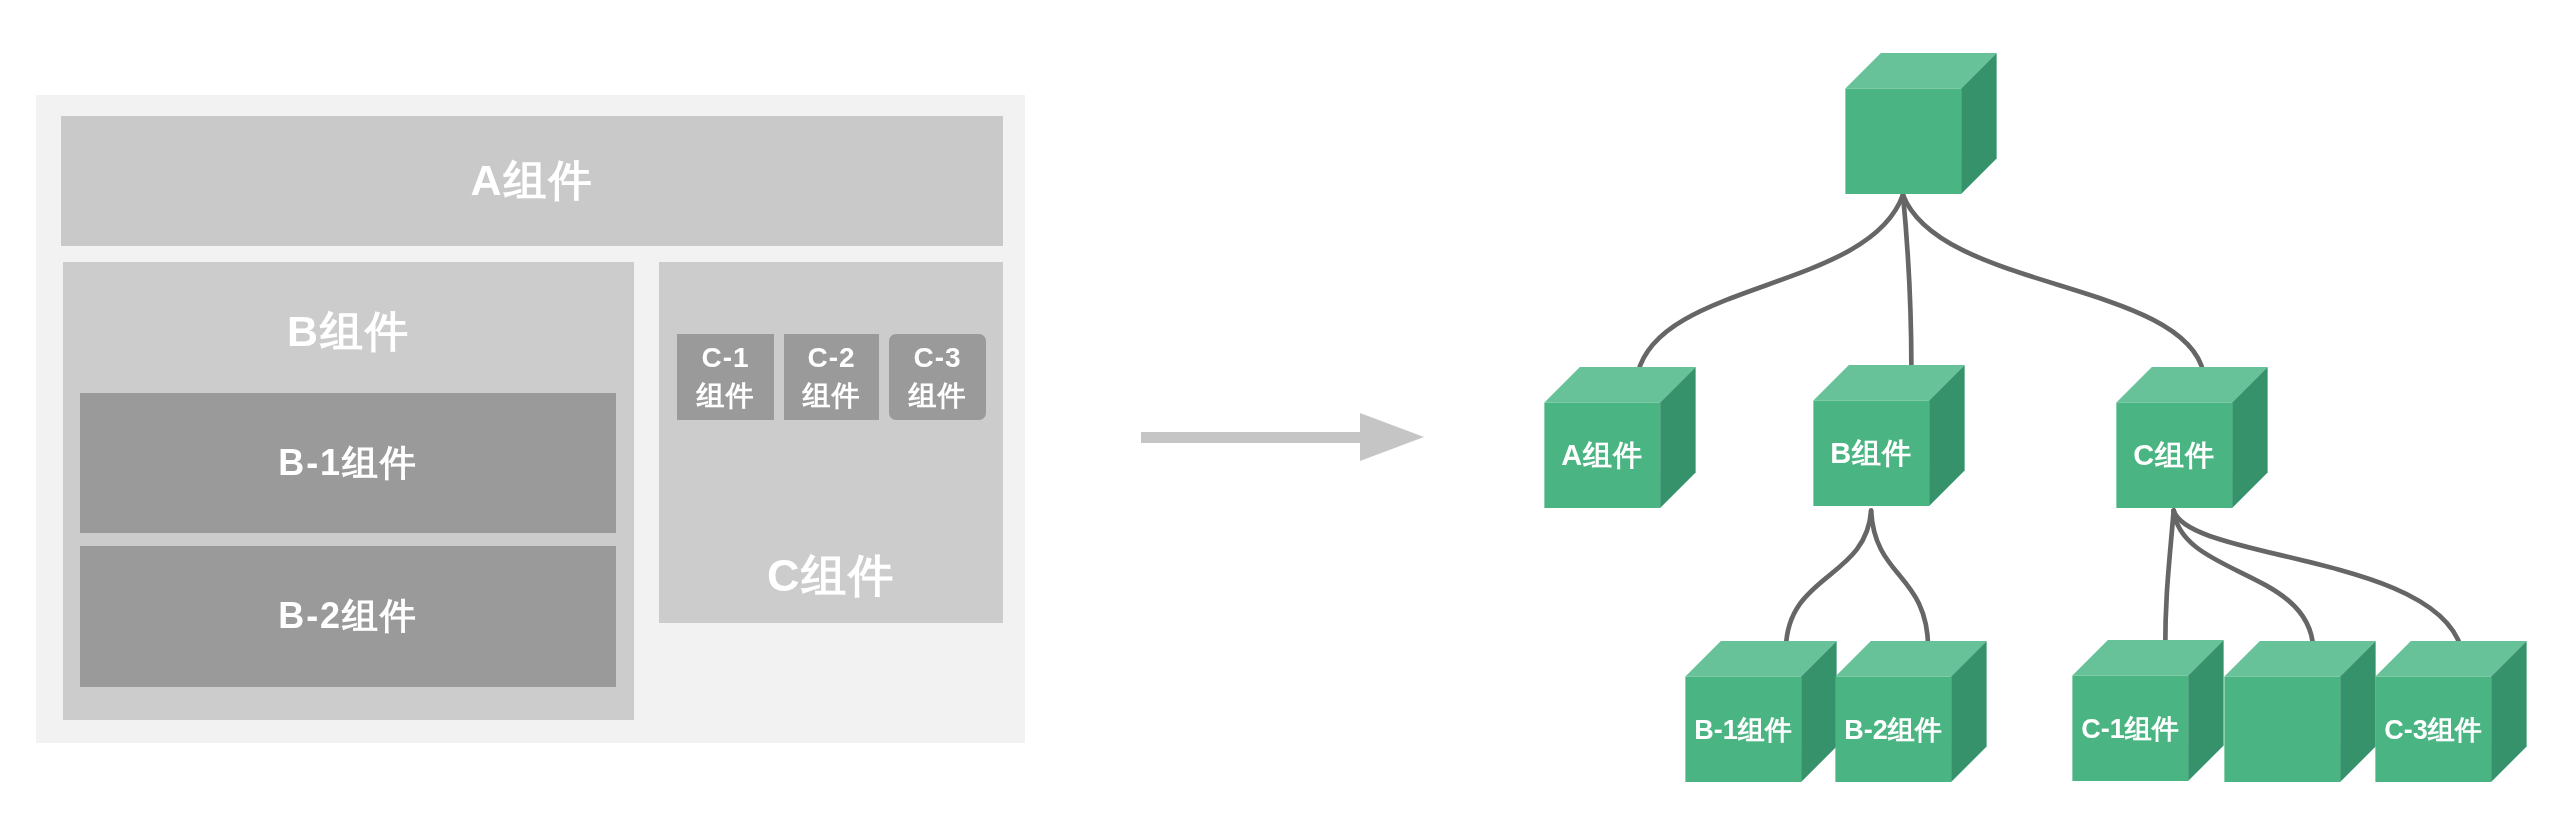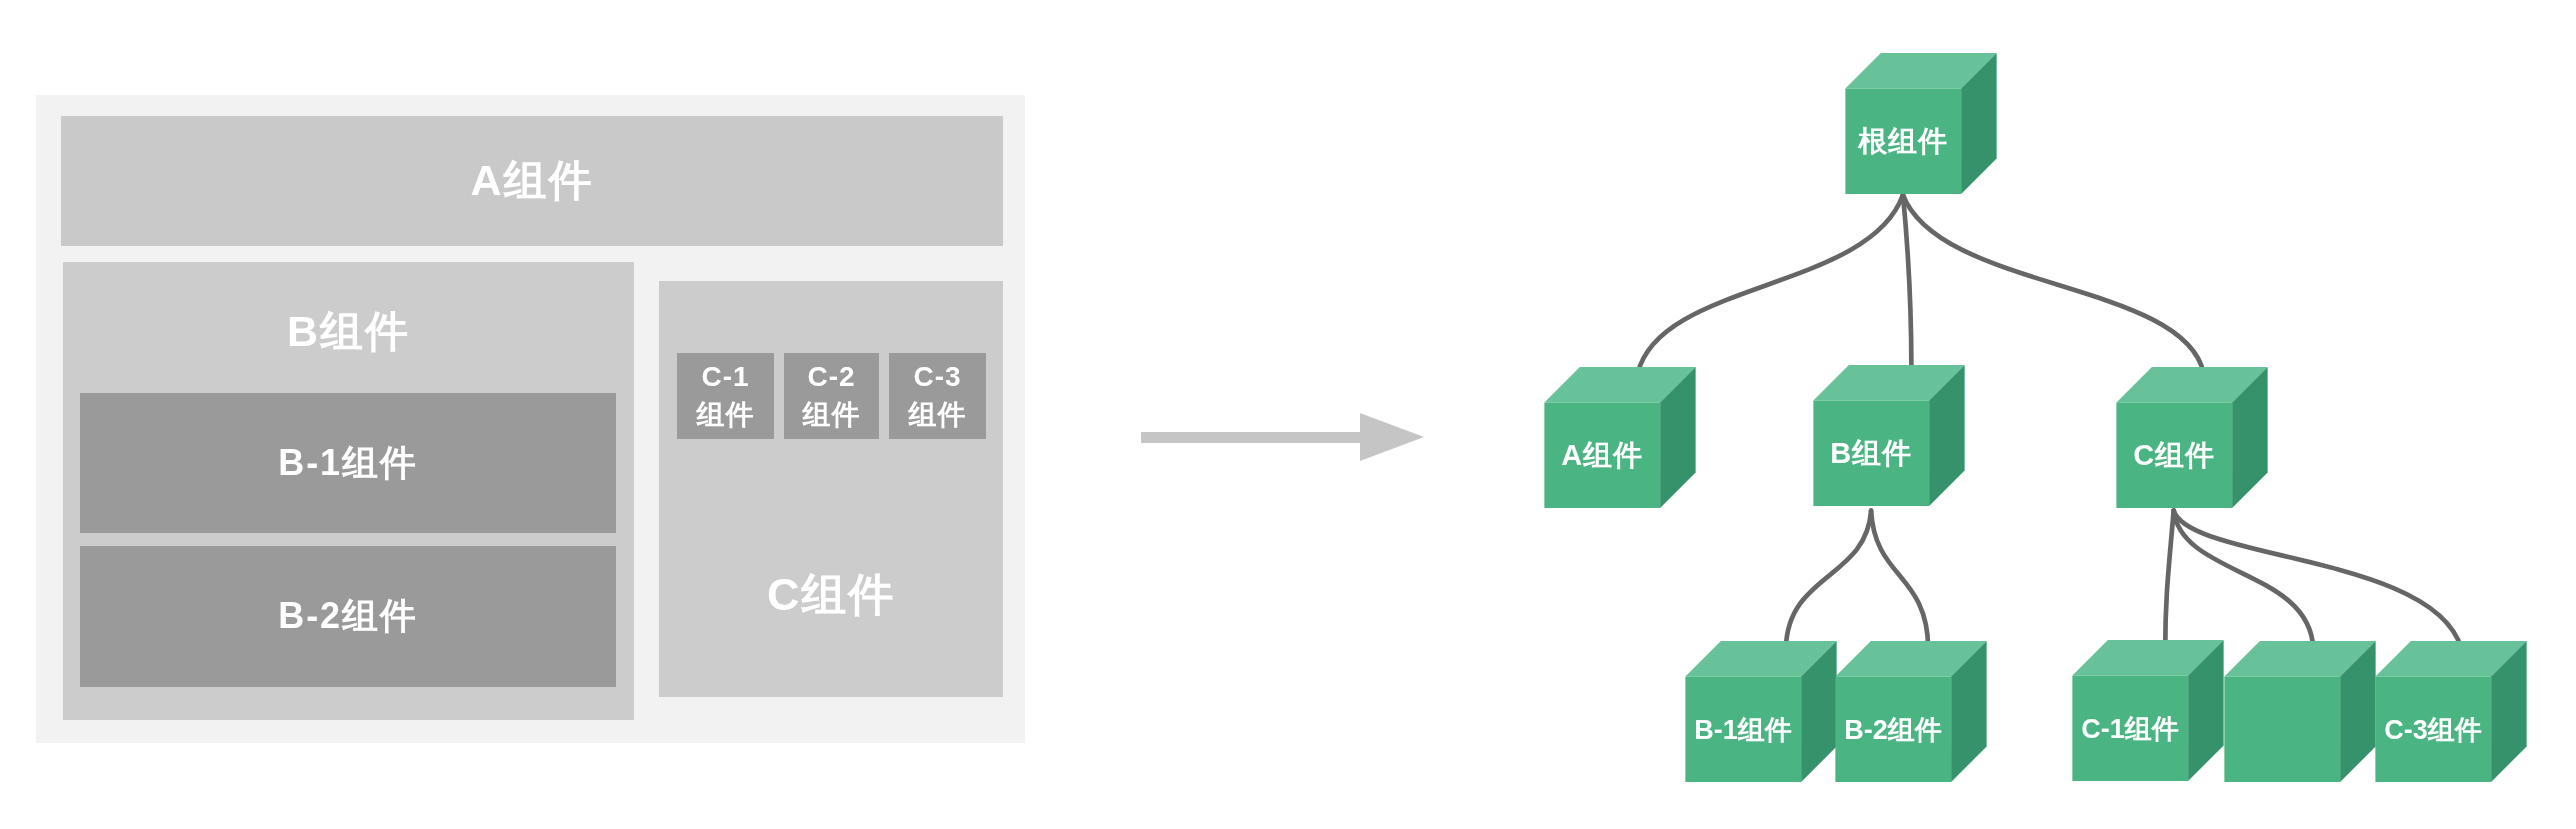--- a/index.html
+++ b/index.html
@@ -27,29 +27,29 @@
   .panel{position:absolute;left:36px;top:95px;width:989px;height:648px;background:var(--panel-bg);}
   .box-a{position:absolute;left:25px;top:20.6px;width:942px;height:130px;background:var(--box-light);
          display:flex;align-items:center;justify-content:center;font-size:43px;color:var(--label-text);letter-spacing:1.9px;}
   .box-b{position:absolute;left:27px;top:167px;width:571px;height:458px;background:var(--box-mid);}
   .box-b-label{position:absolute;left:0;top:37px;width:100%;height:66px;display:flex;align-items:center;justify-content:center;
          font-size:43px;color:var(--label-text);letter-spacing:1.9px;}
   .box-b1{position:absolute;left:17px;top:131px;width:536px;height:140px;background:var(--box-dark);
          display:flex;align-items:center;justify-content:center;font-size:36px;color:var(--label-text);letter-spacing:1.9px;}
   .box-b2{position:absolute;left:17px;top:284px;width:536px;height:141px;background:var(--box-dark);
          display:flex;align-items:center;justify-content:center;font-size:36px;color:var(--label-text);letter-spacing:1.9px;}
-  .box-c{position:absolute;left:623px;top:167px;width:344px;height:416px;background:var(--box-mid);margin-top:19px;}
+  .box-c{position:absolute;left:623px;top:167px;width:344px;height:361px;background:var(--box-mid);}
   .box-c-label{position:absolute;left:0;top:281px;width:100%;height:66px;display:flex;align-items:center;justify-content:center;
          font-size:45px;color:var(--label-text);letter-spacing:1.9px;}
   .c-child{position:absolute;top:72px;height:86px;background:var(--box-dark);color:var(--label-text);
          display:flex;flex-direction:column;align-items:center;justify-content:center;
          font-size:28px;line-height:1.35;letter-spacing:0.9px;text-align:center;}
   .c-child-1{left:18px;width:97px;}
   .c-child-2{left:125px;width:95px;align-items:center;}
-  .c-child-3{left:230px;width:97px;}
+  .c-child-3{left:230px;width:97px;border-radius:7px;}
 
   
   .arrow{position:absolute;left:1141px;top:413px;width:283px;height:49px;}
   .arrow-shaft{position:absolute;left:0;top:19px;width:219px;height:11.2px;background:var(--arrow);}
   .arrow-head{position:absolute;left:219px;top:0;width:0;height:0;
     border-top:24px solid transparent;border-bottom:24px solid transparent;border-left:64px solid var(--arrow);}
 
   
   .tree{position:absolute;left:0;top:0;width:2576px;height:829px;}
   .edges{position:absolute;left:0;top:0;pointer-events:none;}
@@ -112,21 +112,20 @@
       <path class="edge" d="M2320,545 C2328,615 2465,608 2469,692"></path>
       <path class="edge" d="M2320,545 C2336,598 2598,592 2627,692"></path>
     </svg>
     <div id="cubes">
         <div class="cube" style="left: 1845px; top: 53px;">
           <svg width="152" height="141" viewBox="0 0 162 151">
             <polygon points="0,38 38,0 162,0 124,38" fill="#67c299"></polygon>
             <polygon points="124,38 162,0 162,113 124,151" fill="#35926b"></polygon>
             <polygon points="0,38 124,38 124,151 0,151" fill="#4ab583"></polygon>
           </svg>
-          <div class="cube-label">根组件</div>
         </div>
         <div class="cube" style="left: 1544px; top: 367px;">
           <svg width="152" height="141" viewBox="0 0 162 151">
             <polygon points="0,38 38,0 162,0 124,38" fill="#67c299"></polygon>
             <polygon points="124,38 162,0 162,113 124,151" fill="#35926b"></polygon>
             <polygon points="0,38 124,38 124,151 0,151" fill="#4ab583"></polygon>
           </svg>
           <div class="cube-label">A组件</div>
         </div>
         <div class="cube" style="left: 1813px; top: 365px;">

